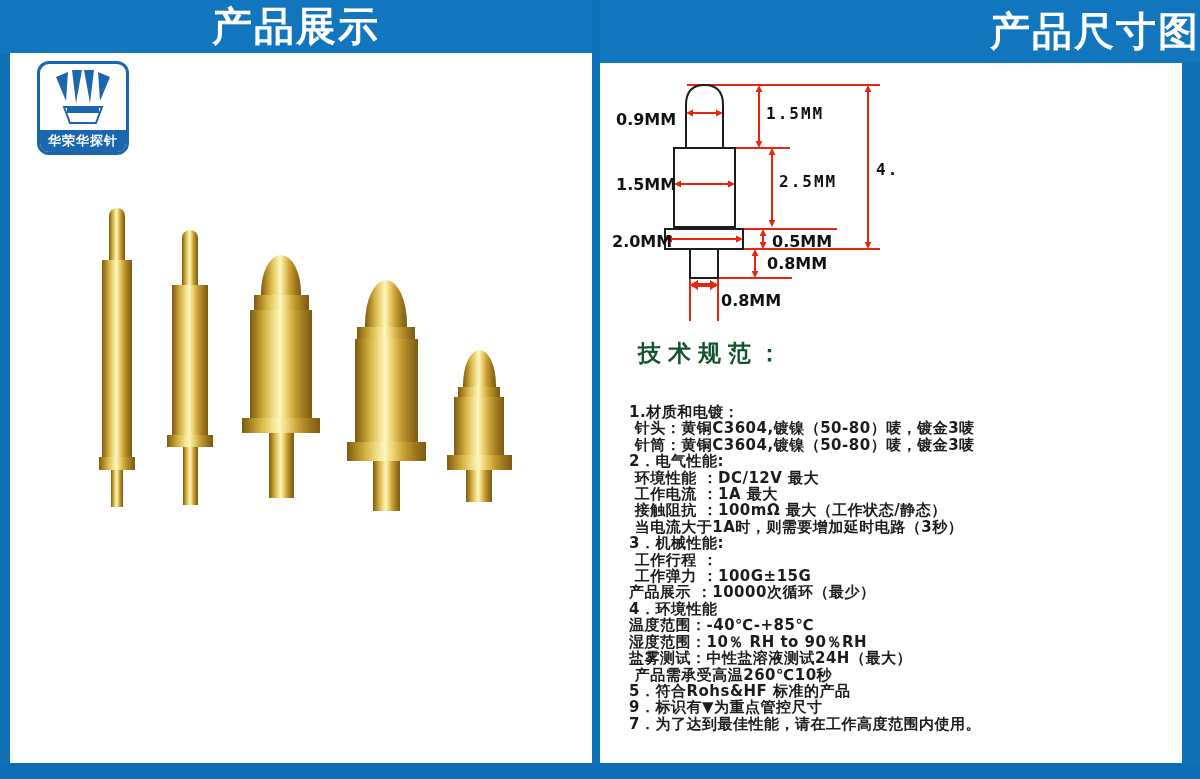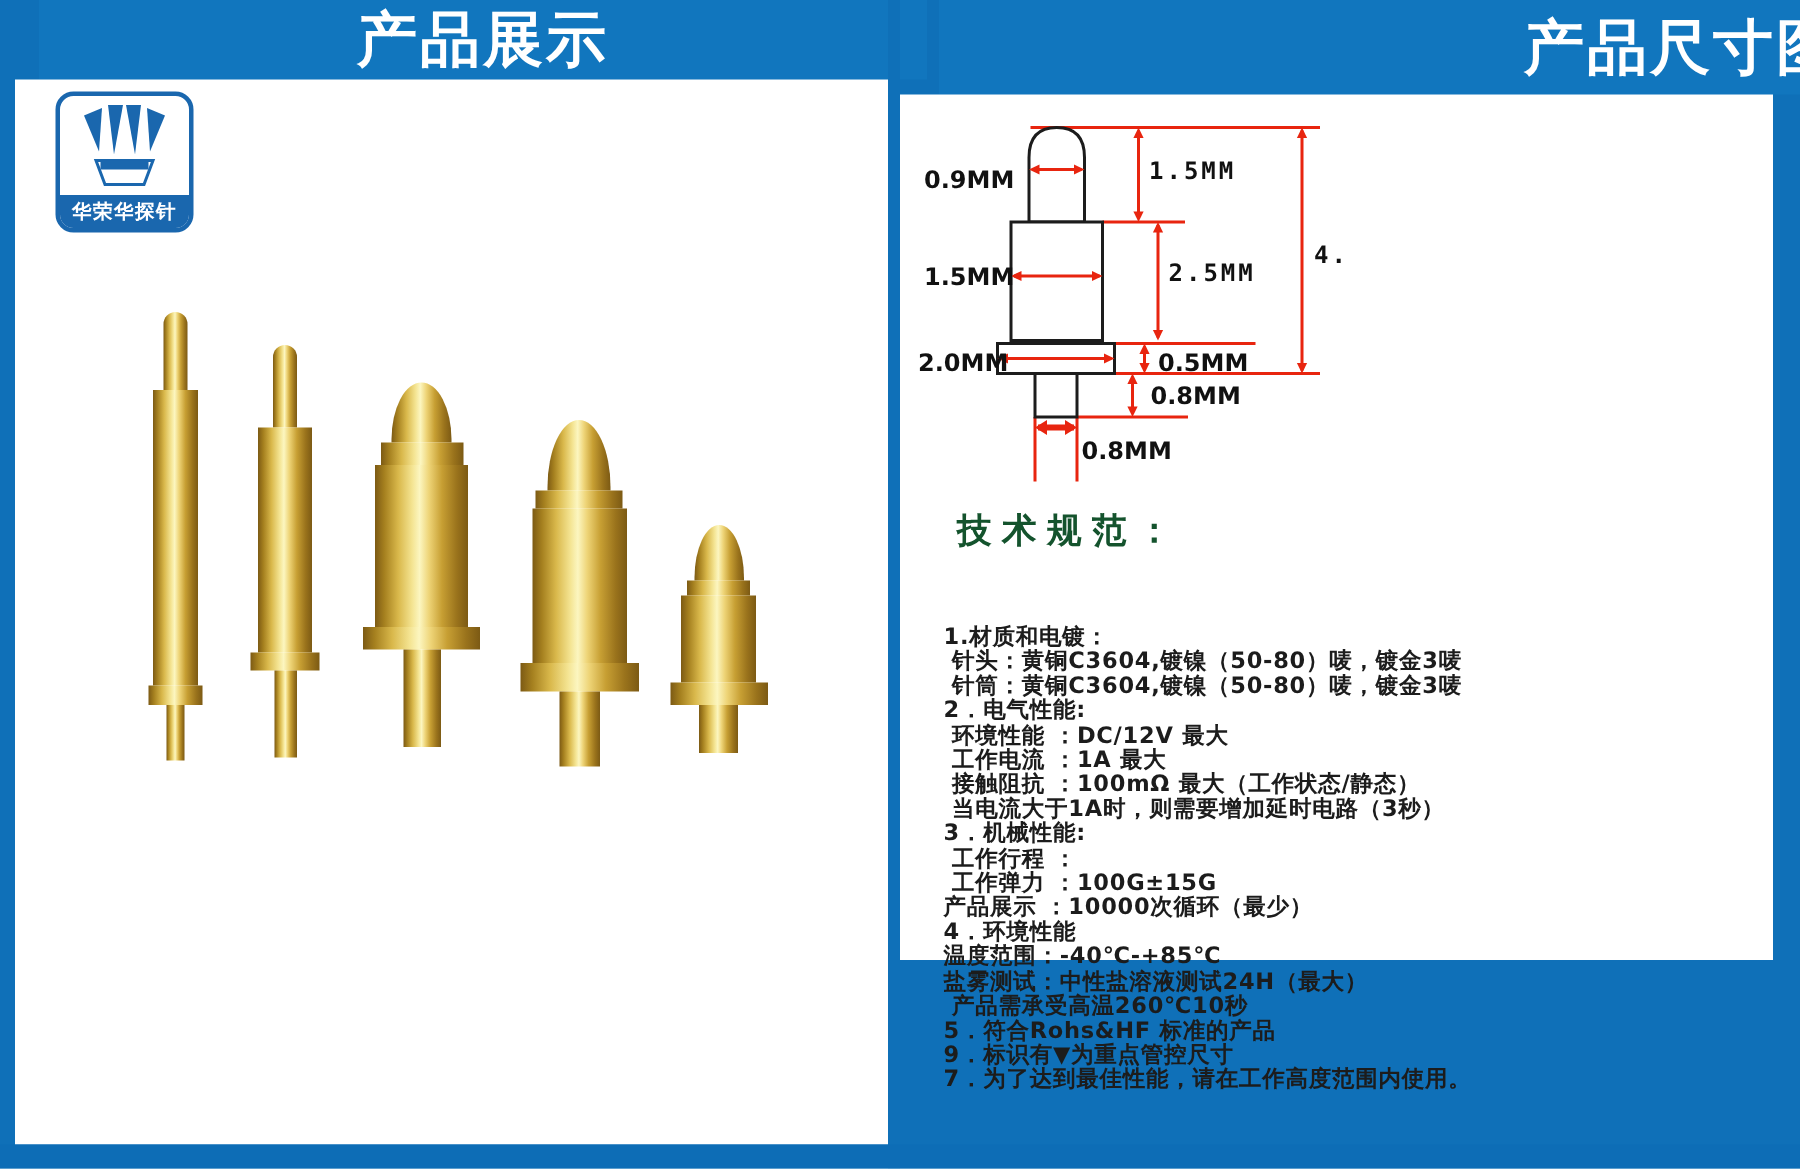--- a/index.html
+++ b/index.html
@@ -1,28 +1,28 @@
 <!DOCTYPE html>
 <html><head>
 <meta charset="utf-8">
 <style>
   html,body{margin:0;padding:0;}
   body{font-family:"DejaVu Sans","Liberation Sans",sans-serif;}
   #app{position:relative;width:1200px;height:779px;background:#0f70b8;overflow:hidden;}
 
   
   .header{position:absolute;top:0;display:flex;align-items:center;justify-content:center;
-          color:#ffffff;font-size:40px;font-weight:700;letter-spacing:2px;margin-left:26px;}
+          color:#ffffff;font-size:40px;font-weight:700;letter-spacing:2px;}
   .header-left{left:0;width:592px;height:53px;background:#1176be;}
   .header-right{left:600px;width:600px;height:63px;background:#1176be;justify-content:flex-end;}
 
   
   .panel{position:absolute;background:#ffffff;}
   .panel-left{left:10px;top:53px;width:582px;height:710px;}
-  .panel-right{left:600px;top:63px;width:582px;height:577px;}
+  .panel-right{left:600px;top:63px;width:582px;height:700px;}
   .divider{position:absolute;left:592px;top:0;width:8px;height:779px;background:#0f70b8;}
   .footer-bar{position:absolute;left:0;top:763px;width:1200px;height:16px;background:#0d6db6;}
 
   
   .logo{position:absolute;left:2px;top:8px;width:86px;height:88px;background:#ffffff;
         border:3px solid #1a67ae;border-radius:12px;overflow:hidden;margin-left:25px;}
   .logo-crown{display:block;margin:5px auto 0 auto;}
   .logo-band{position:absolute;left:0;bottom:0;width:100%;height:22px;background:#1a67ae;
              color:#ffffff;font-size:13px;font-weight:700;letter-spacing:1px;
              display:flex;align-items:center;justify-content:center;}
@@ -38,21 +38,21 @@
   #dim-svg{position:absolute;left:0;top:0;}
   #dim-svg .blk{fill:#ffffff;stroke:#1c1c1c;stroke-width:2;}
   #dim-svg .r{stroke:#e8250f;stroke-width:2;fill:none;}
   #dim-svg text{fill:#111111;}
   #dim-svg .b{font-family:"DejaVu Sans","Liberation Sans",sans-serif;font-size:16px;font-weight:700;}
   #dim-svg .m{font-family:"DejaVu Sans Mono","Liberation Mono",monospace;font-size:16px;font-weight:700;letter-spacing:2px;}
 
   
   .spec-title{position:absolute;left:38px;top:275px;font-size:23px;font-weight:700;
               letter-spacing:7px;color:#14532d;}
-  #spec-lines{position:absolute;left:29px;top:341px;color:#1c1c1c;margin-top:12px;}
+  #spec-lines{position:absolute;left:29px;top:341px;color:#1c1c1c;}
   .spec-line{font-size:15px;font-weight:700;line-height:16.4px;letter-spacing:0.5px;white-space:pre;}
 </style>
 </head>
 <body>
 
 <div id="app">
 
   <div class="header header-left">
     <span>产品展示</span>
   </div>
@@ -173,20 +173,21 @@
         <div class="spec-line"> 环境性能 ：DC/12V 最大</div>
         <div class="spec-line"> 工作电流 ：1A 最大</div>
         <div class="spec-line"> 接触阻抗 ：100mΩ 最大（工作状态/静态）</div>
         <div class="spec-line"> 当电流大于1A时，则需要增加延时电路（3秒）</div>
         <div class="spec-line">3．机械性能:</div>
         <div class="spec-line"> 工作行程 ：</div>
         <div class="spec-line"> 工作弹力 ：100G±15G</div>
         <div class="spec-line">产品展示 ：10000次循环（最少）</div>
         <div class="spec-line">4．环境性能</div>
         <div class="spec-line">温度范围：-40℃-+85℃</div>
+        <div class="spec-line">湿度范围：10％ RH to 90％RH</div>
         <div class="spec-line">盐雾测试：中性盐溶液测试24H（最大）</div>
         <div class="spec-line"> 产品需承受高温260℃10秒</div>
         <div class="spec-line">5．符合Rohs&amp;HF 标准的产品</div>
         <div class="spec-line">9．标识有▼为重点管控尺寸</div>
         <div class="spec-line">7．为了达到最佳性能，请在工作高度范围内使用。</div>
       </div>
   </div>
 
   <div class="divider"></div>
   <div class="footer-bar"></div>

